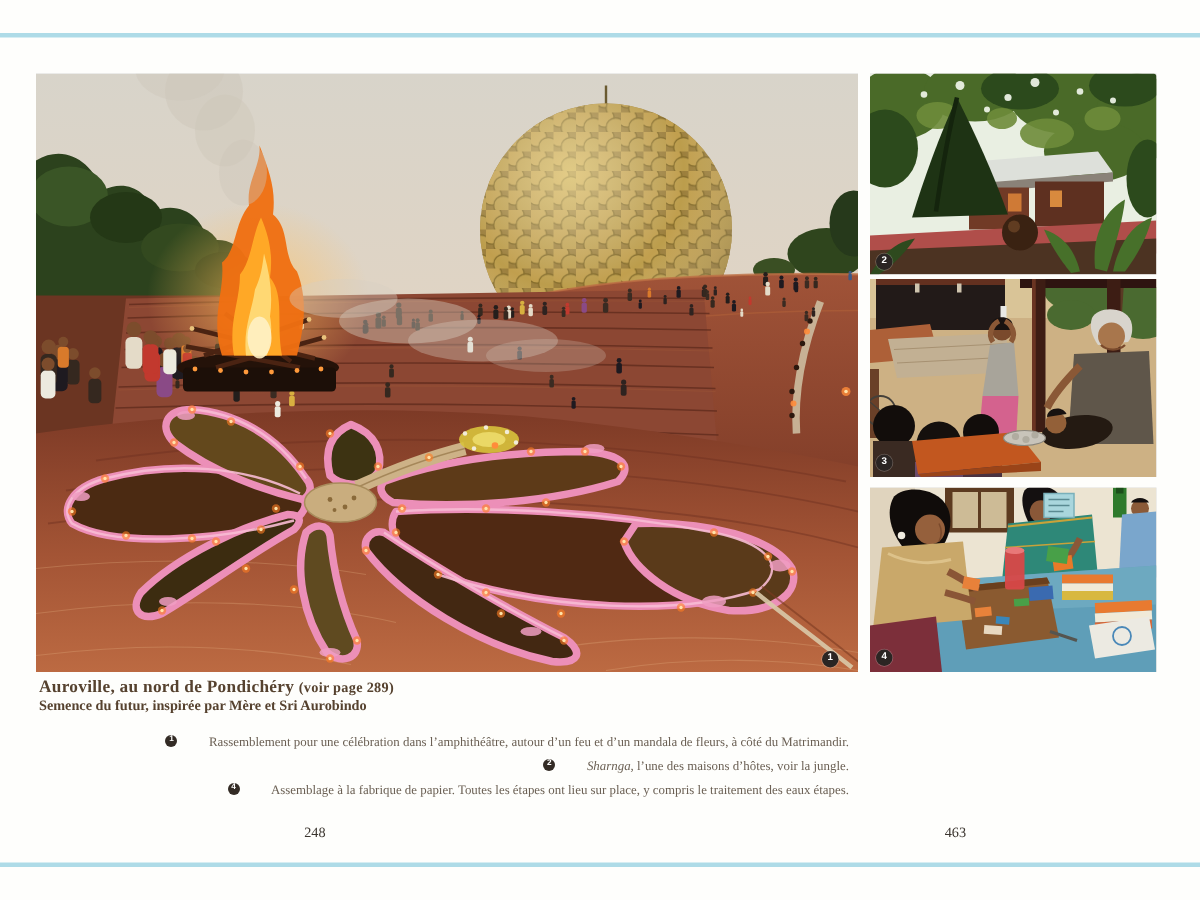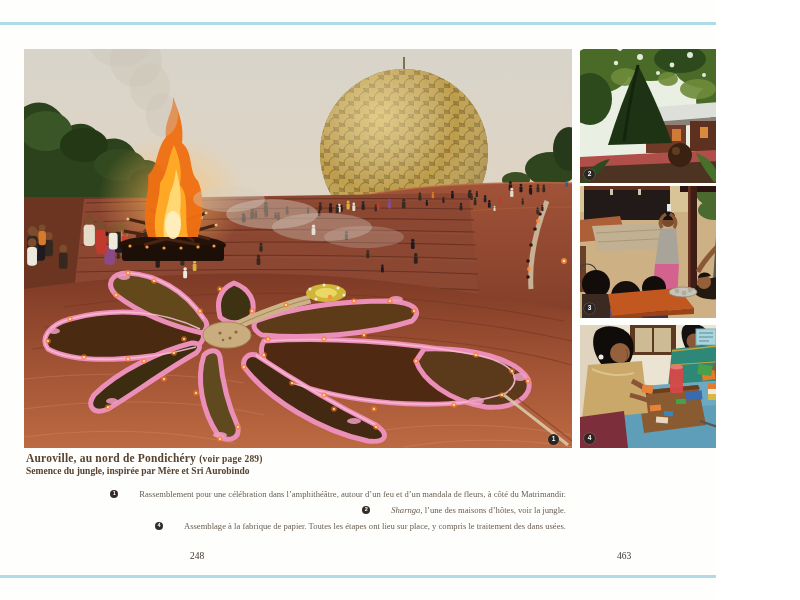--- a/index.html
+++ b/index.html
@@ -1,17 +1,17 @@
 <!DOCTYPE html>
 <html style="--rule: #aedbe7; --badge: #2b2523; --title: #56422f; --caption: #6b6054; --page_number: #3b352f;"><head>
 <meta charset="utf-8">
 <style>
   html,body{margin:0;padding:0;background:#ffffff;}
   body{font-family:"Liberation Serif", "DejaVu Serif", serif;}
-  .canvas{position:relative;width:716px;height:600px;background:#fefefc;overflow:hidden;}
+  .canvas{position:relative;width:800px;height:600px;background:#fefefc;overflow:hidden;}
   .rule{position:absolute;left:0;width:800px;height:3px;background:var(--rule,#aedbe7);}
   .rule.top{top:22px;}
   .rule.bottom{top:575px;}
   .photo{position:absolute;overflow:hidden;background:#ddd;}
   #main-photo{left:24px;top:49px;width:548px;height:399px;}
   #photo-guesthouse{left:580px;top:49px;width:191px;height:134px;}
   #photo-dental{left:580px;top:186px;width:191px;height:132px;}
   #photo-paper{left:580px;top:325px;width:191px;height:123px;}
   .photo svg{display:block;}
   .badge{position:absolute;width:11px;height:11px;border-radius:50%;
@@ -27,21 +27,21 @@
   .heading .t{font-size:11.5px;font-weight:bold;letter-spacing:.2px;}
   .heading .note{font-size:9.5px;font-weight:bold;}
   .heading .sub{font-size:9.5px;font-weight:bold;margin-top:2px;}
   .captions{position:absolute;left:26px;top:486px;width:540px;}
   .cap-row{display:flex;align-items:center;height:16px;color:var(--caption,#6b6054);font-size:8.6px;justify-content:flex-end;}
   .cap-num{flex:0 0 auto;width:8px;height:8px;border-radius:50%;background:#332b25;color:#fff;
     font-size:5.5px;font-weight:bold;display:flex;align-items:center;justify-content:center;
     margin-right:5px;font-family:"Liberation Sans", sans-serif;line-height:1;}
   .cap-lead{font-style:italic;white-space:pre;margin-left:16px;}
   .cap-text{white-space:pre;}
-  .page-num{position:absolute;font-size:9.5px;color:var(--page_number,#3b352f);top:551px;width:40px;text-align:center;}
+  .page-num{position:absolute;font-size:9.5px;color:var(--page_number,#3b352f);top:551px;width:40px;text-align:right;}
   #pn-left{left:177px;}
   #pn-right{left:604px;}
 </style>
 </head>
 <body>
 
 <div class="canvas">
   <div class="rule top"></div>
 
   <div class="photo" id="main-photo">
@@ -709,38 +709,38 @@
     </svg>
   </div>
 
   <div class="badge b1">1</div>
   <div class="badge b2">2</div>
   <div class="badge b3">3</div>
   <div class="badge b4">4</div>
 
   <div class="heading">
     <div class="t"><span>Auroville, au nord de Pondichéry </span><span class="note">(voir page 289)</span></div>
-    <div class="sub">Semence du jungle, inspirée par Mère et Sri Aurobindo</div>
+    <div class="sub">Semence du futur, inspirée par Mère et Sri Aurobindo</div>
   </div>
 
   <div class="captions">
     <div class="cap-row">
       <span class="cap-num">1</span>
       <span class="cap-lead"></span>
       <span class="cap-text">Rassemblement pour une célébration dans l’amphithéâtre, autour d’un feu et d’un mandala de fleurs, à côté du Matrimandir.</span>
     </div>
     <div class="cap-row">
       <span class="cap-num">2</span>
       <span class="cap-lead">Sharnga,</span>
       <span class="cap-text"> l’une des maisons d’hôtes, voir la jungle.</span>
     </div>
     <div class="cap-row">
       <span class="cap-num">4</span>
       <span class="cap-lead"></span>
-      <span class="cap-text">Assemblage à la fabrique de papier. Toutes les étapes ont lieu sur place, y compris le traitement des dans usées.</span>
+      <span class="cap-text">Assemblage à la fabrique de papier. Toutes les étapes ont lieu sur place, y compris le traitement des eaux étapes.</span>
     </div>
   </div>
 
   <div class="page-num" id="pn-left">248</div>
   <div class="page-num" id="pn-right">463</div>
 
   <div class="rule bottom"></div>
 </div>
 
 </body></html>

